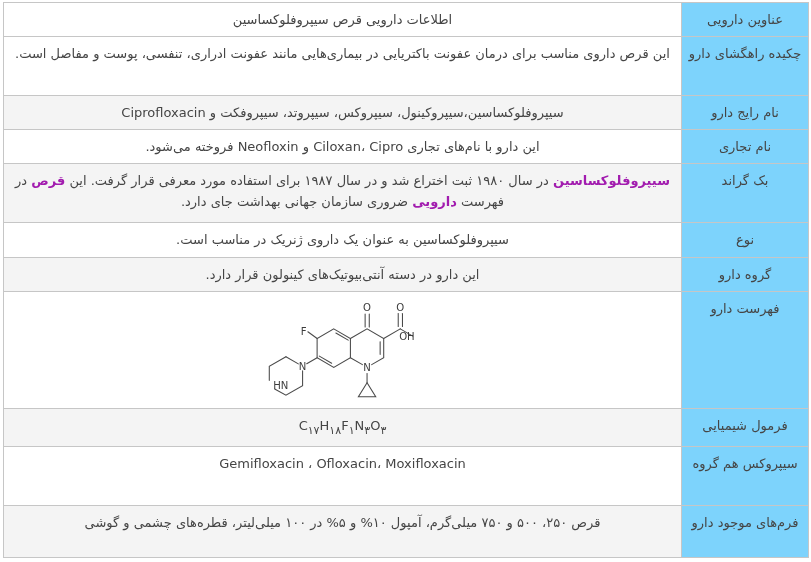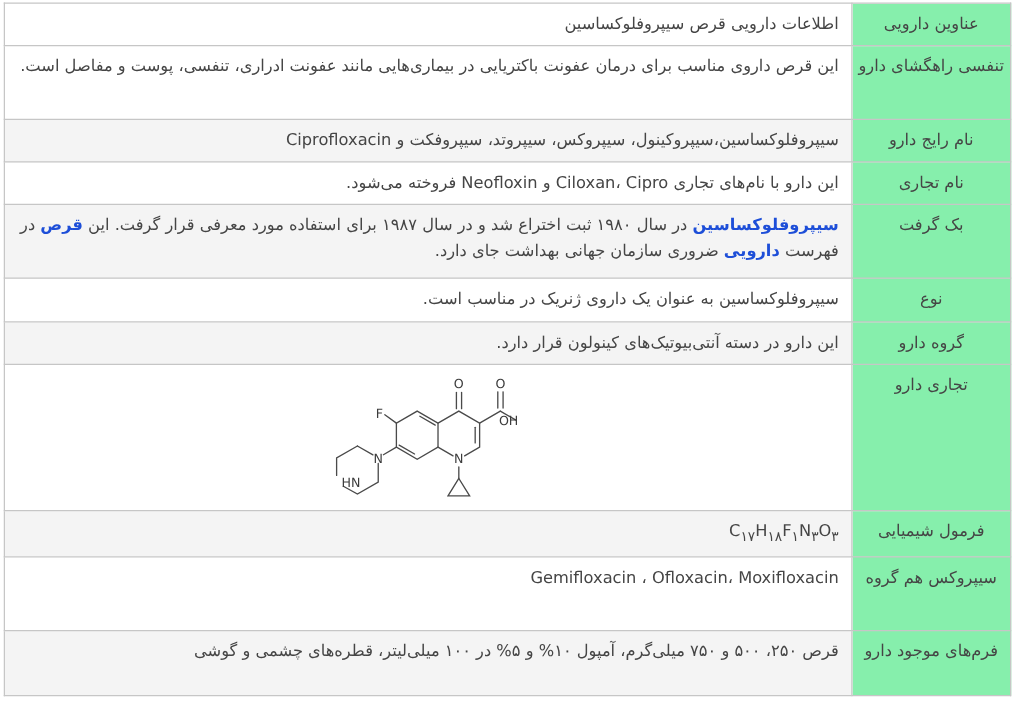--- a/index.html
+++ b/index.html
@@ -20,86 +20,85 @@
   table.drug th,
   table.drug td{
     border:1px solid #c6c6c6;
     vertical-align:top;
     text-align:center;
     line-height:1.62;
     font-weight:normal;
   }
   table.drug th{
     width:118px;
-    background:#86efac;
+    background:#7dd3fc;
     padding:6px 4px;
   }
   table.drug td{
     padding:6px 10px;
     background:#ffffff;
-    text-align:right;
   }
   tr.stripe td{background:#f4f4f4;}
   tr.h32 {height:32px;}
   tr.h34 {height:34px;}
   tr.h35 {height:35px;}
   tr.h52 {height:52px;}
   tr.h59 {height:59px;}
   tr.h112{height:112px;}
-  td b{font-weight:bold;color:#1d4ed8;}
+  td b{font-weight:bold;color:#a21caf;}
   .formula{direction:ltr;unicode-bidi:isolate;display:inline-block;}
   .formula sub{font-size:11px;}
   svg.structure{display:block;margin:2px auto 0 auto;}
   svg.structure text{
     font-family:"DejaVu Sans","Liberation Sans",sans-serif;
     font-size:10.5px;fill:#3c3c3c;
   }
 </style>
 </head>
 <body>
 
 <table class="drug">
   <tbody>
     <tr class="h32">
       <th>عناوین دارویی</th>
       <td>اطلاعات دارویی قرص سیپروفلوکساسین</td>
     </tr>
 
     <tr class="h59">
-      <th>تنفسی راهگشای دارو</th>
+      <th>چکیده راهگشای دارو</th>
       <td>این قرص داروی مناسب برای درمان عفونت باکتریایی در بیماری‌هایی مانند عفونت ادراری، تنفسی، پوست و مفاصل است.</td>
     </tr>
 
     <tr class="h34 stripe">
       <th>نام رایج دارو</th>
       <td>سیپروفلوکساسین،سیپروکینول، سیپروکس، سیپروتد، سیپروفکت و Ciprofloxacin</td>
     </tr>
 
     <tr class="h34">
       <th>نام تجاری</th>
       <td>این دارو با نام‌های تجاری Ciloxan، Cipro و Neofloxin فروخته می‌شود.</td>
     </tr>
 
     <tr class="h59 stripe">
-      <th>بک گرفت</th>
+      <th>بک گراند</th>
       <td><b>سیپروفلوکساسین</b><span> در سال ۱۹۸۰ ثبت اختراع شد و در سال ۱۹۸۷ برای استفاده مورد معرفی قرار گرفت. این </span><b>قرص</b><span> در فهرست </span><b>دارویی</b><span> ضروری سازمان جهانی بهداشت جای دارد.</span></td>
     </tr>
 
     <tr class="h35">
       <th>نوع</th>
       <td>سیپروفلوکساسین به عنوان یک داروی ژنریک در مناسب است.</td>
     </tr>
 
     <tr class="h34 stripe">
       <th>گروه دارو</th>
       <td>این دارو در دسته آنتی‌بیوتیک‌های کینولون قرار دارد.</td>
     </tr>
 
     <tr class="h112">
-      <th>تجاری دارو</th>
+      <th>فهرست دارو</th>
       <td>
         <svg class="structure" width="300" height="102" viewBox="38 30 214 106" fill="none" stroke="#4a4a4a" stroke-width="1.1" stroke-linecap="round">
 
           <path d="M135.4 60 L152.7 70 L152.7 90 L135.4 100 L118.1 90 L118.1 70 Z"></path>
 
           <path d="M137.6 64.3 L150.4 71.7"></path>
           <path d="M133.2 95.7 L120.4 88.3"></path>
 
           <path d="M152.7 70 L170 60 L187.3 70 L187.3 90 L174.8 97.2"></path>
           <path d="M152.7 90 L165.2 97.2"></path>

